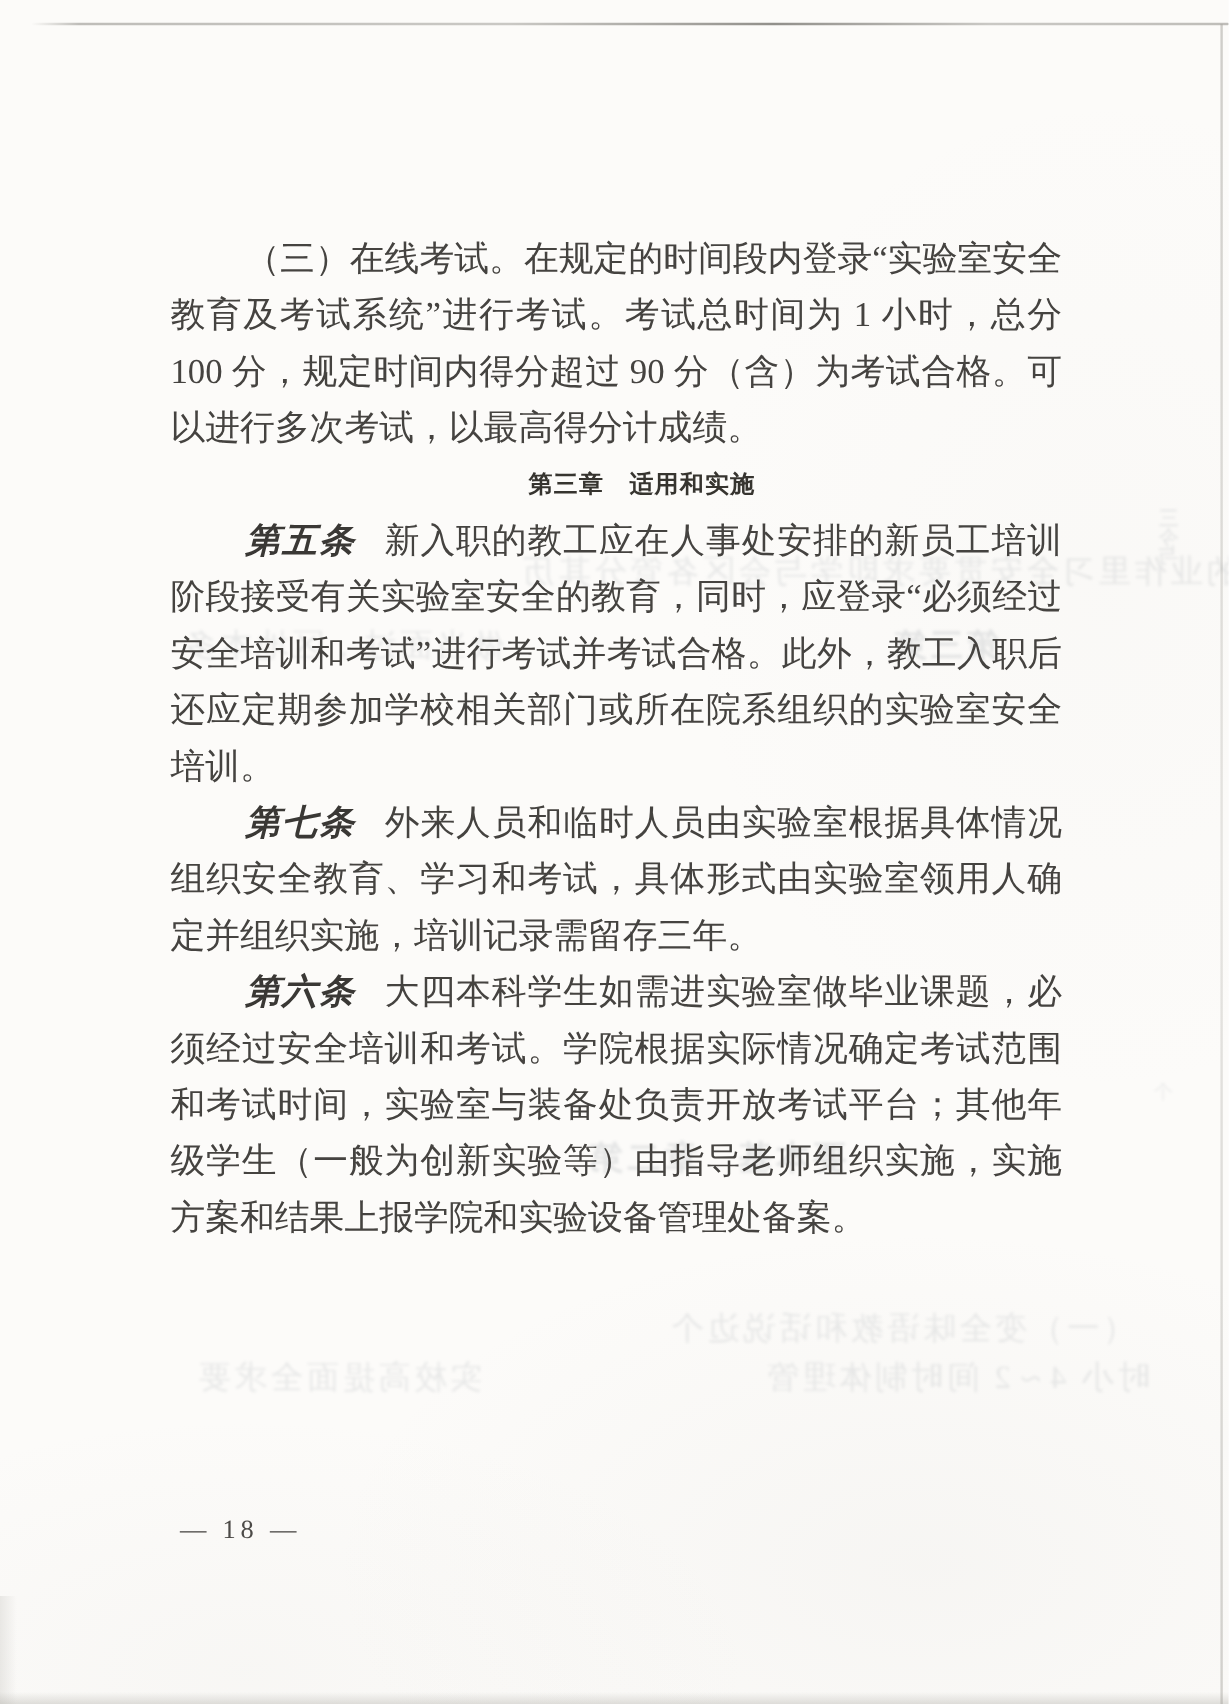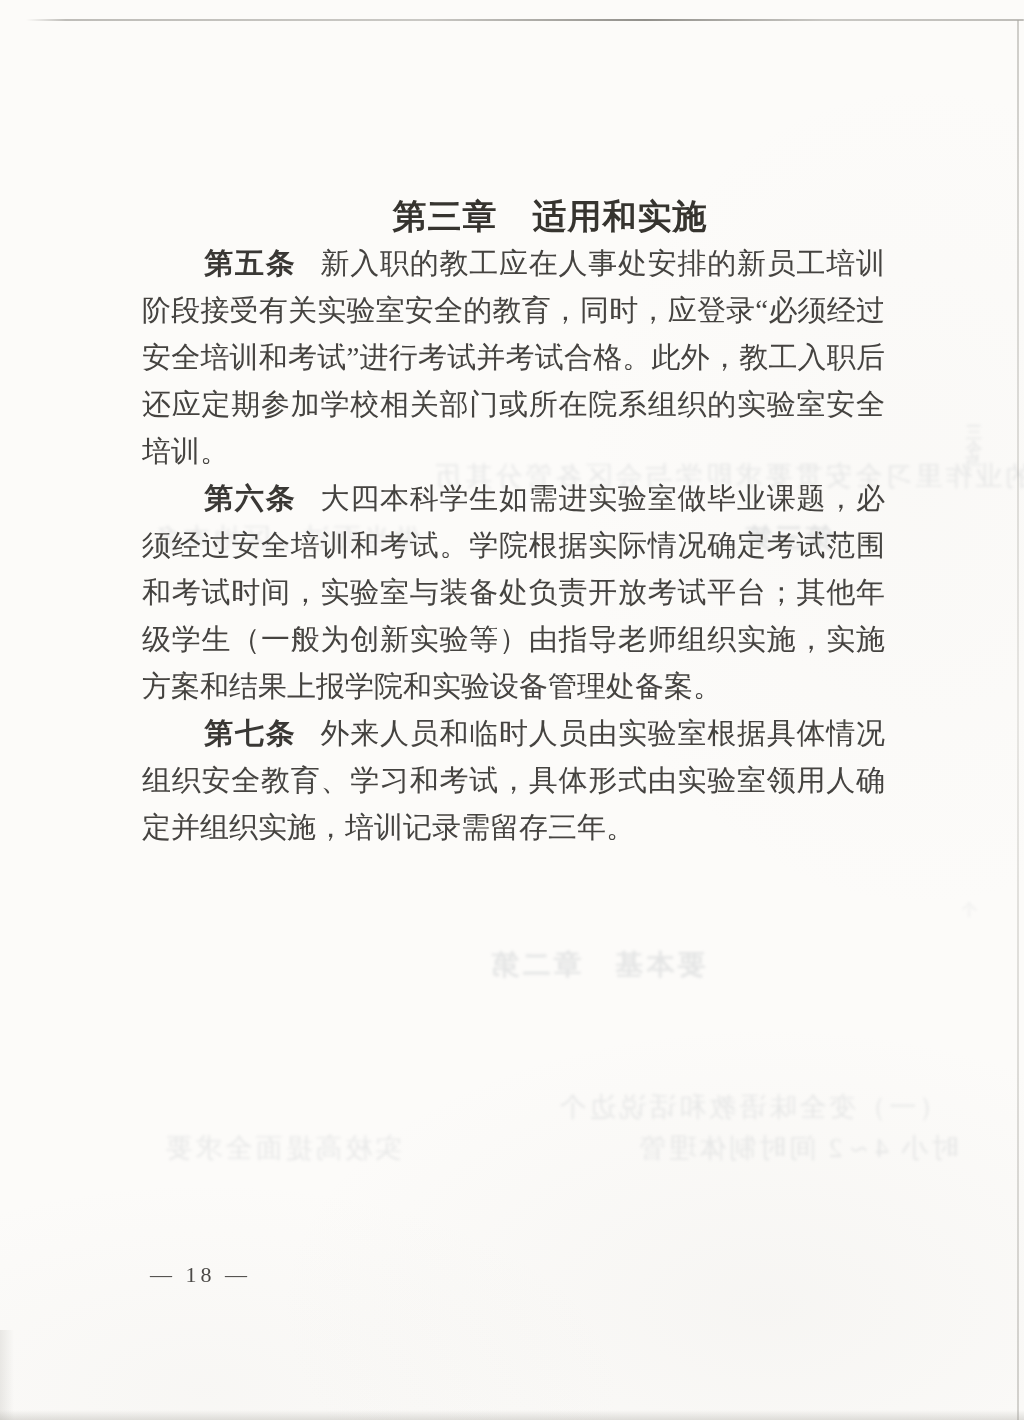--- a/index.html
+++ b/index.html
@@ -69,28 +69,29 @@
   .content p {
     margin: 0;
     text-indent: 2.15em;
   }
   .article-label {
     font-family: "Liberation Sans", sans-serif;
     font-weight: bold;
     color: #3a3835;
     margin-right: 24px;
     letter-spacing: 1px;
+    font-style: italic;
   }
   .chapter-heading {
     margin: 0;
     text-align: center;
     text-indent: 0;
     font-family: "Liberation Sans", sans-serif;
     font-weight: bold;
-    font-size: 34px;
+    font-size: 20px;
     line-height: 47px;
     color: #36342f;
     letter-spacing: 1px;
   }
   
   .page-number {
     position: absolute;
     left: 150px;
     top: 1262px;
     font-size: 22px;
@@ -136,27 +137,28 @@
   <div class="ghost g3 bold">要本基　章二第</div>
   <div class="ghost g4">（一）变全味语教和话说边个</div>
   <div class="ghost g5">实校高提面全求要</div>
   <div class="ghost g5r">时小 4～2 间时制体理管</div>
   <div class="ghost gm1">三今与</div>
   <div class="ghost gm2">个</div>
 
   <div class="content">
 
 
+    <p>（三）在线考试。在规定的时间段内登录“实验室安全教育及考试系统”进行考试。考试总时间为 1 小时，总分 100 分，规定时间内得分超过 90 分（含）为考试合格。可以进行多次考试，以最高得分计成绩。</p>
 
     <p class="chapter-heading">第三章　适用和实施</p>
 
     <p><span class="article-label">第五条</span><span>新入职的教工应在人事处安排的新员工培训阶段接受有关实验室安全的教育，同时，应登录“必须经过安全培训和考试”进行考试并考试合格。此外，教工入职后还应定期参加学校相关部门或所在院系组织的实验室安全培训。</span></p>
 
+    <p><span class="article-label">第七条</span><span>外来人员和临时人员由实验室根据具体情况组织安全教育、学习和考试，具体形式由实验室领用人确定并组织实施，培训记录需留存三年。</span></p>
+
     <p><span class="article-label">第六条</span><span>大四本科学生如需进实验室做毕业课题，必须经过安全培训和考试。学院根据实际情况确定考试范围和考试时间，实验室与装备处负责开放考试平台；其他年级学生（一般为创新实验等）由指导老师组织实施，实施方案和结果上报学院和实验设备管理处备案。</span></p>
-
-    <p><span class="article-label">第七条</span><span>外来人员和临时人员由实验室根据具体情况组织安全教育、学习和考试，具体形式由实验室领用人确定并组织实施，培训记录需留存三年。</span></p>
 
 
   </div>
 
   <div class="page-number">— 18 —</div>
 
 </div>
 
 </body></html>

